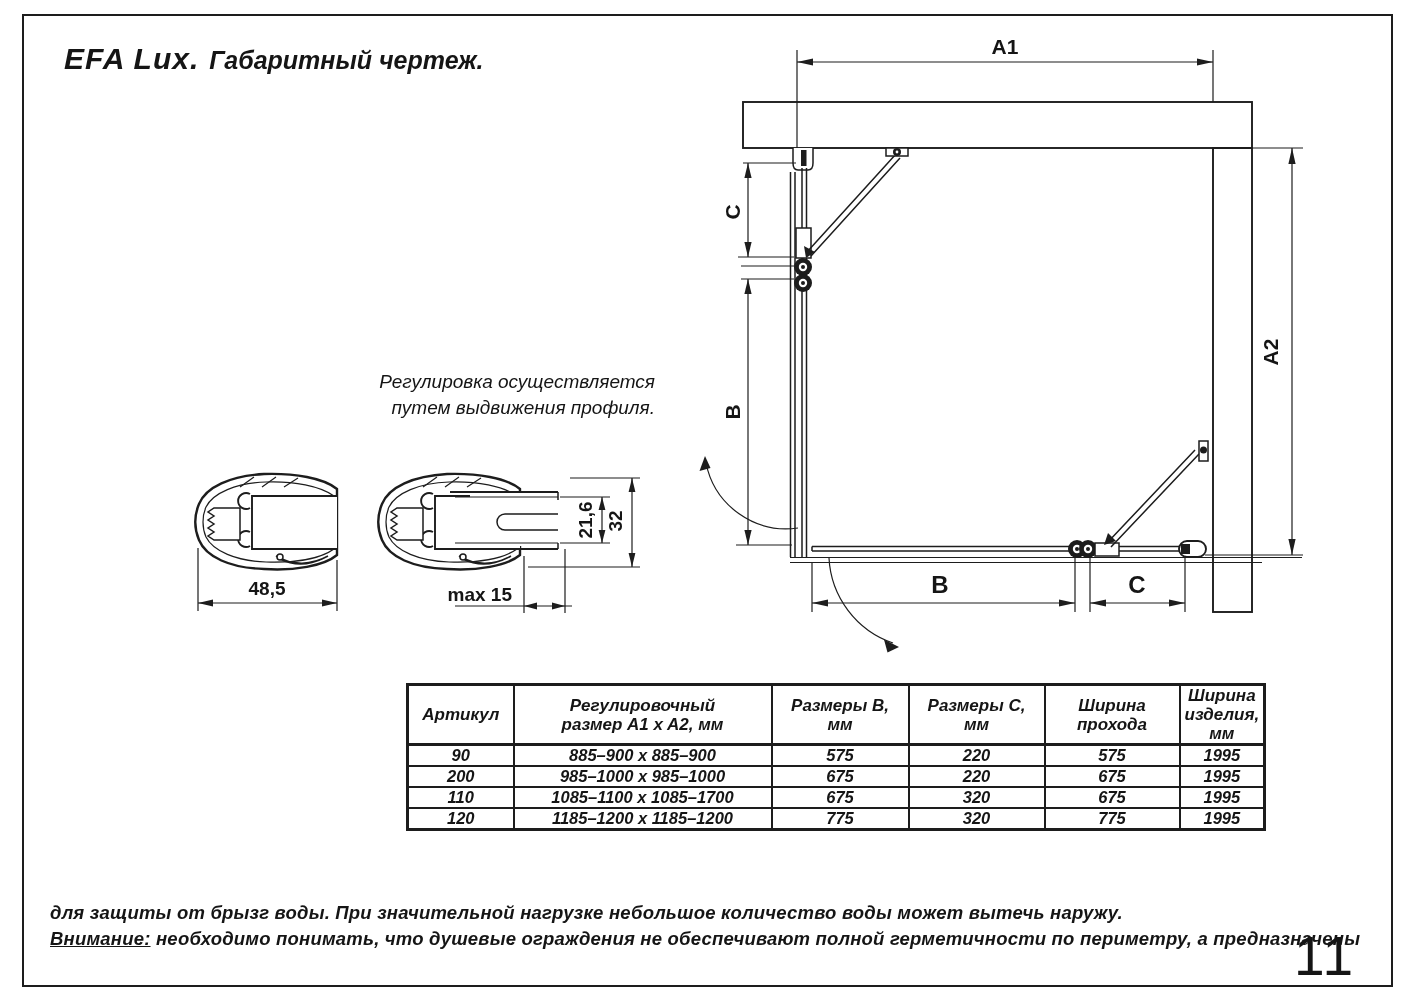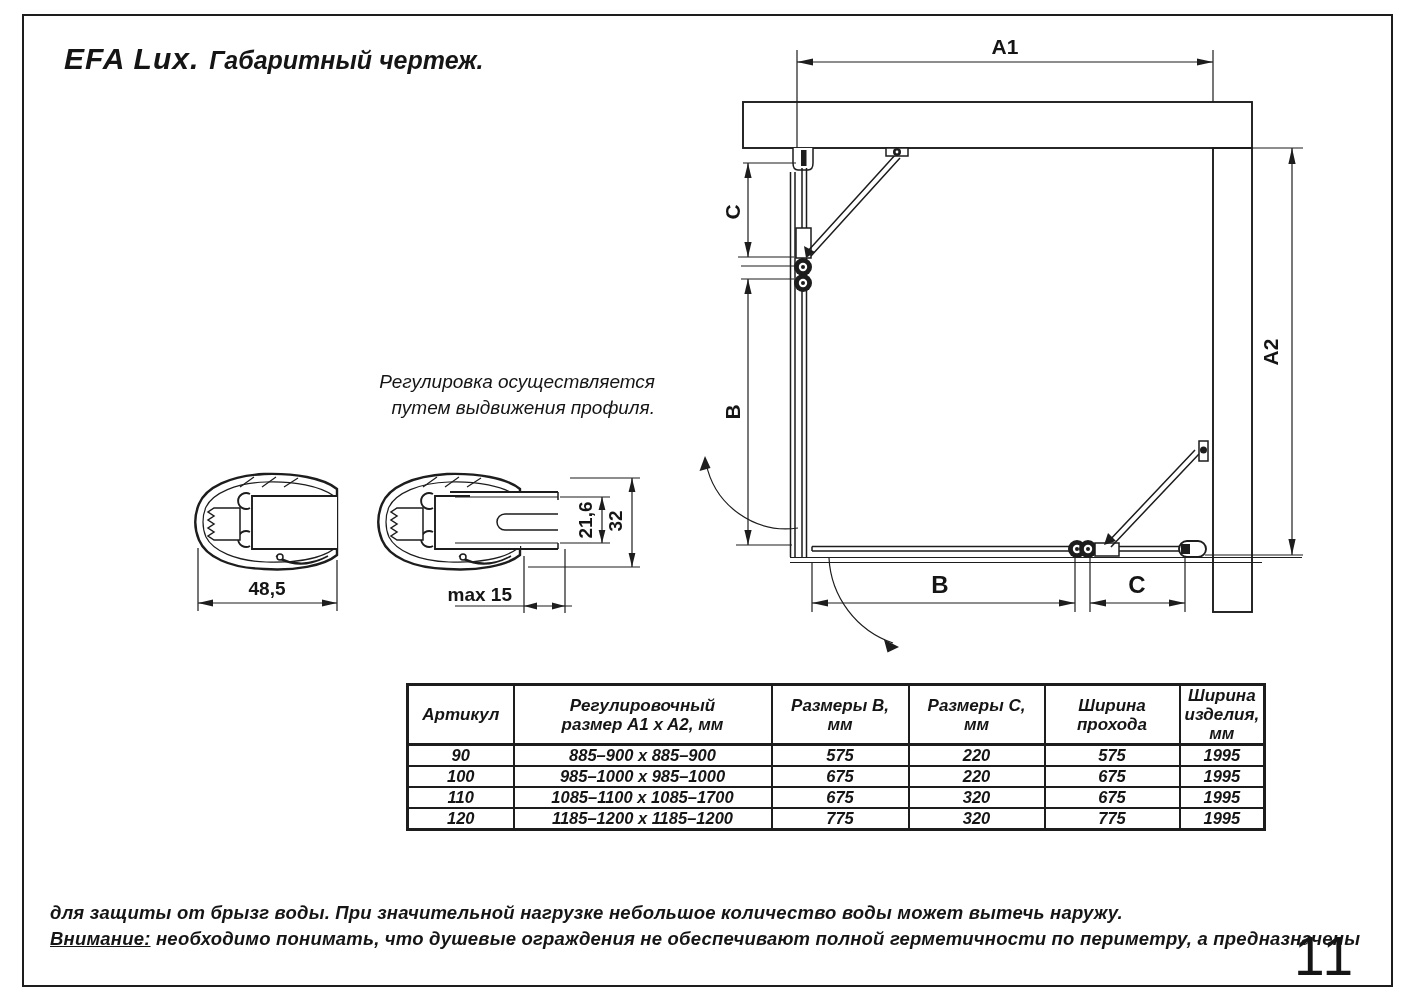--- a/index.html
+++ b/index.html
@@ -260,21 +260,21 @@
   </tr>
   <tr class="row">
     <td>90</td>
     <td>885–900 x 885–900</td>
     <td>575</td>
     <td>220</td>
     <td>575</td>
     <td>1995</td>
   </tr>
   <tr class="row">
-    <td>100</td>
+    <td>200</td>
     <td>985–1000 x 985–1000</td>
     <td>675</td>
     <td>220</td>
     <td>675</td>
     <td>1995</td>
   </tr>
   <tr class="row">
     <td>110</td>
     <td>1085–1100 x 1085–1700</td>
     <td>675</td>

